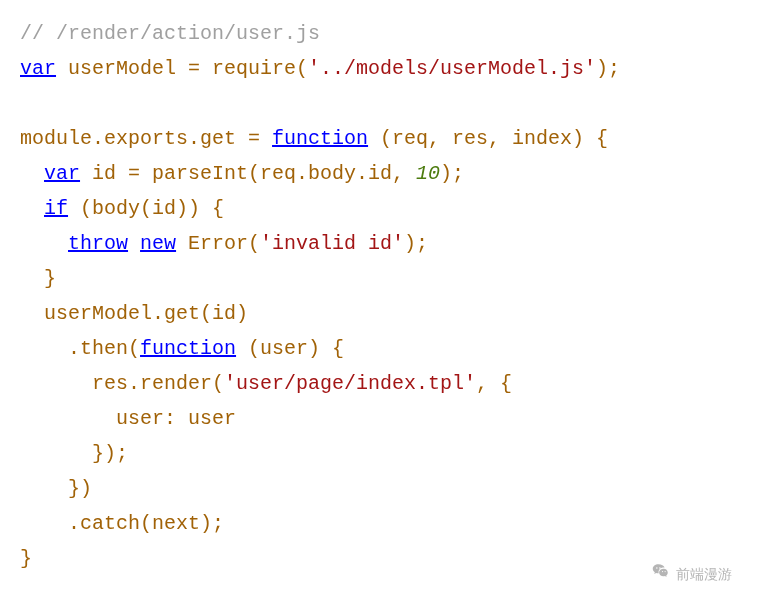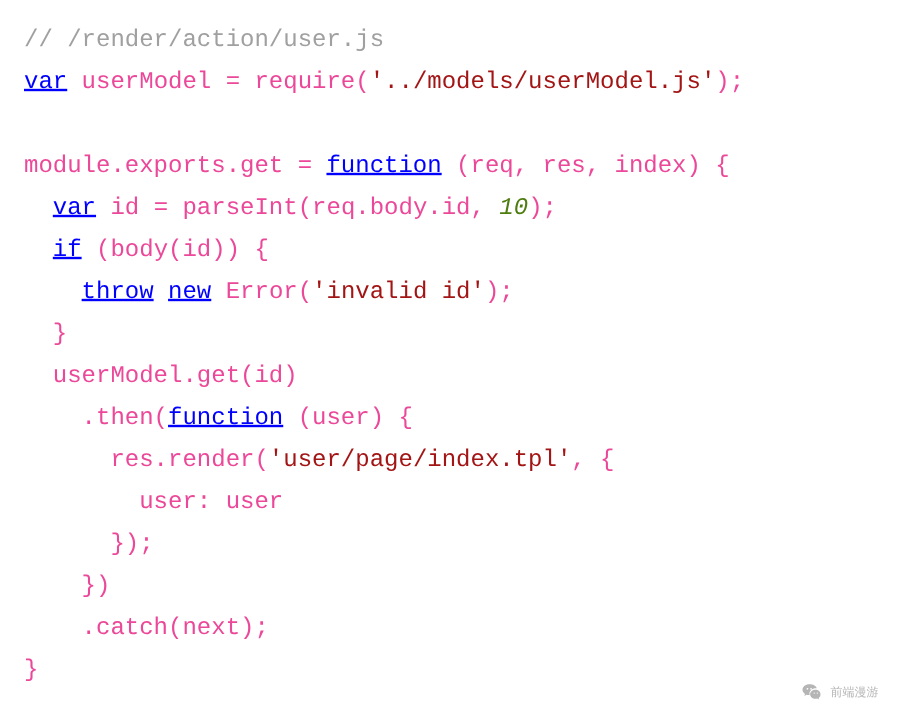--- a/index.html
+++ b/index.html
@@ -19,30 +19,30 @@
       color: #000000;
     }
     pre {
       white-space: pre;
       font-family: inherit;
     }
     .comment { color: #a0a0a0; }
     .keyword { color: #0000ff; text-decoration: underline; }
     .string { color: #a31515; }
     .number { color: #4d7c0f; font-style: italic; }
-    .plain { color: #ec4899; }
+    .plain { color: #a16207; }
     .watermark {
       position: absolute;
       bottom: 16px;
       right: 28px;
       display: flex;
-      align-items: flex-end;
+      align-items: flex-start;
       gap: 6px;
       color: #b5b5b5;
-      font-size: 10px;
+      font-size: 14px;
       font-family: -apple-system, BlinkMacSystemFont, "Segoe UI", sans-serif;
     }
     .watermark-icon {
       width: 18px;
       height: 18px;
       display: inline-flex;
       align-items: center;
       justify-content: center;
     }
     .watermark-icon svg {

